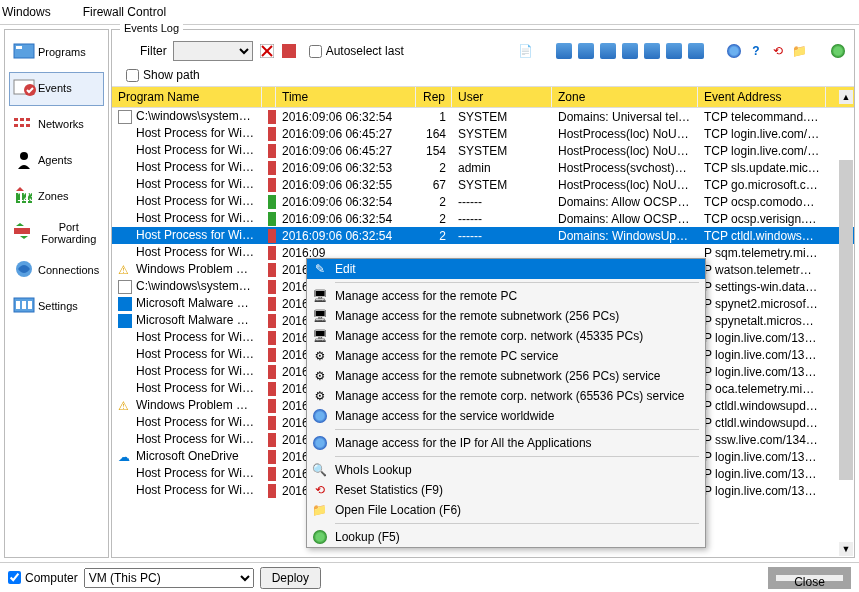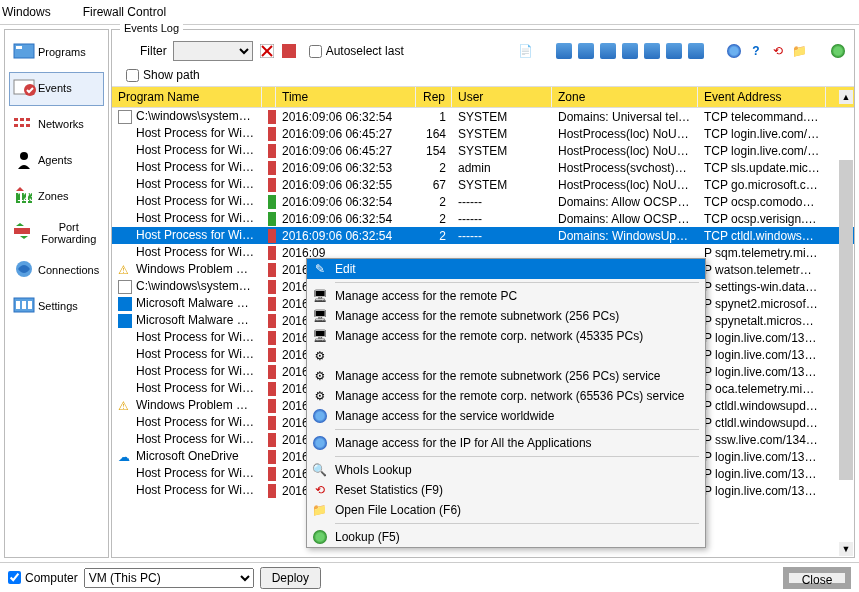--- a/index.html
+++ b/index.html
@@ -38,21 +38,21 @@
 .context { position: absolute; left: 306px; top: 258px; width: 400px; background: #f5f5f5; border: 1px solid #999; box-shadow: 2px 2px 6px rgba(0,0,0,0.3); z-index: 10; }
 .context .mitem { display: flex; align-items: center; height: 20px; padding: 0 8px 0 4px; cursor: pointer; }
 .context .mitem.sel { background: #0078d7; color: #fff; }
 .context .micon { width: 18px; height: 16px; margin-right: 6px; display: flex; align-items: center; justify-content: center; }
 .context .msep { height: 1px; background: #ccc; margin: 3px 6px 3px 28px; }
 .footer { position: absolute; left: 0; right: 0; bottom: 0; height: 30px; display: flex; align-items: center; padding: 7px 8px; gap: 6px; border-top: 1px solid #ccc; }
 .footer .chk { margin: 0; }
 .footer select { width: 170px; height: 20px; }
 .footer button { height: 22px; padding: 0 10px; }
 .footer .spacer { flex: 1; }
-.footer .close { width: 68px; border: 6px solid #a3a3a3; background: #eee; }
+.footer .close { width: 83px; border: 8px solid #a3a3a3; background: #eee; }
 .scroll-thumb { position: absolute; right: 1px; top: 130px; width: 14px; height: 320px; background: #ccc; }
 .scroll-arrow { position: absolute; right: 1px; width: 14px; height: 14px; background: #eee; display:flex; align-items:center; justify-content:center; font-size:9px; }
 
 .ic-blue { background: linear-gradient(#5aa0e0,#2a70c0); border-radius:2px; }
 .ic-globe { background: radial-gradient(circle,#6bd06b 40%,#2a8a2a 70%); border-radius:50%; width:14px; height:14px; }
 .arrow-red { width:0;height:0;border-top:5px solid transparent;border-bottom:5px solid transparent;border-left:8px solid #d04040; }
 .arrow-green { width:0;height:0;border-top:5px solid transparent;border-bottom:5px solid transparent;border-right:8px solid #30a030; }
 .hatched { background: repeating-linear-gradient(45deg,#777 0 2px,#fff 2px 4px); width:14px;height:14px; }
 </style>
 </head>
@@ -443,20 +443,21 @@
     <div class="mitem">
       <span class="micon">🖥</span>
       <span>Manage access for the remote subnetwork (256 PCs)</span>
     </div>
     <div class="mitem">
       <span class="micon">🖥</span>
       <span>Manage access for the remote corp. network (45335 PCs)</span>
     </div>
     <div class="mitem">
       <span class="micon">⚙</span>
+      <span>Manage access for the remote PC service</span>
     </div>
     <div class="mitem">
       <span class="micon">⚙</span>
       <span>Manage access for the remote subnetwork (256 PCs) service</span>
     </div>
     <div class="mitem">
       <span class="micon">⚙</span>
       <span>Manage access for the remote corp. network (65536 PCs) service</span>
     </div>
     <div class="mitem">

